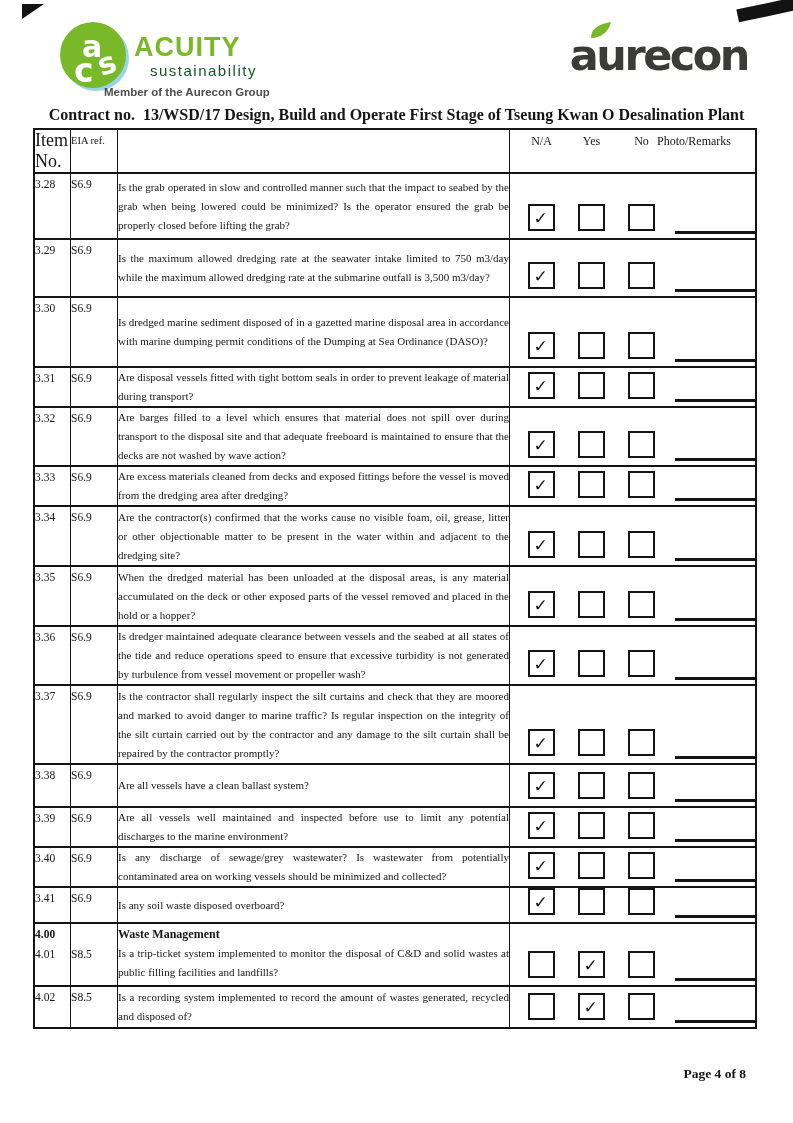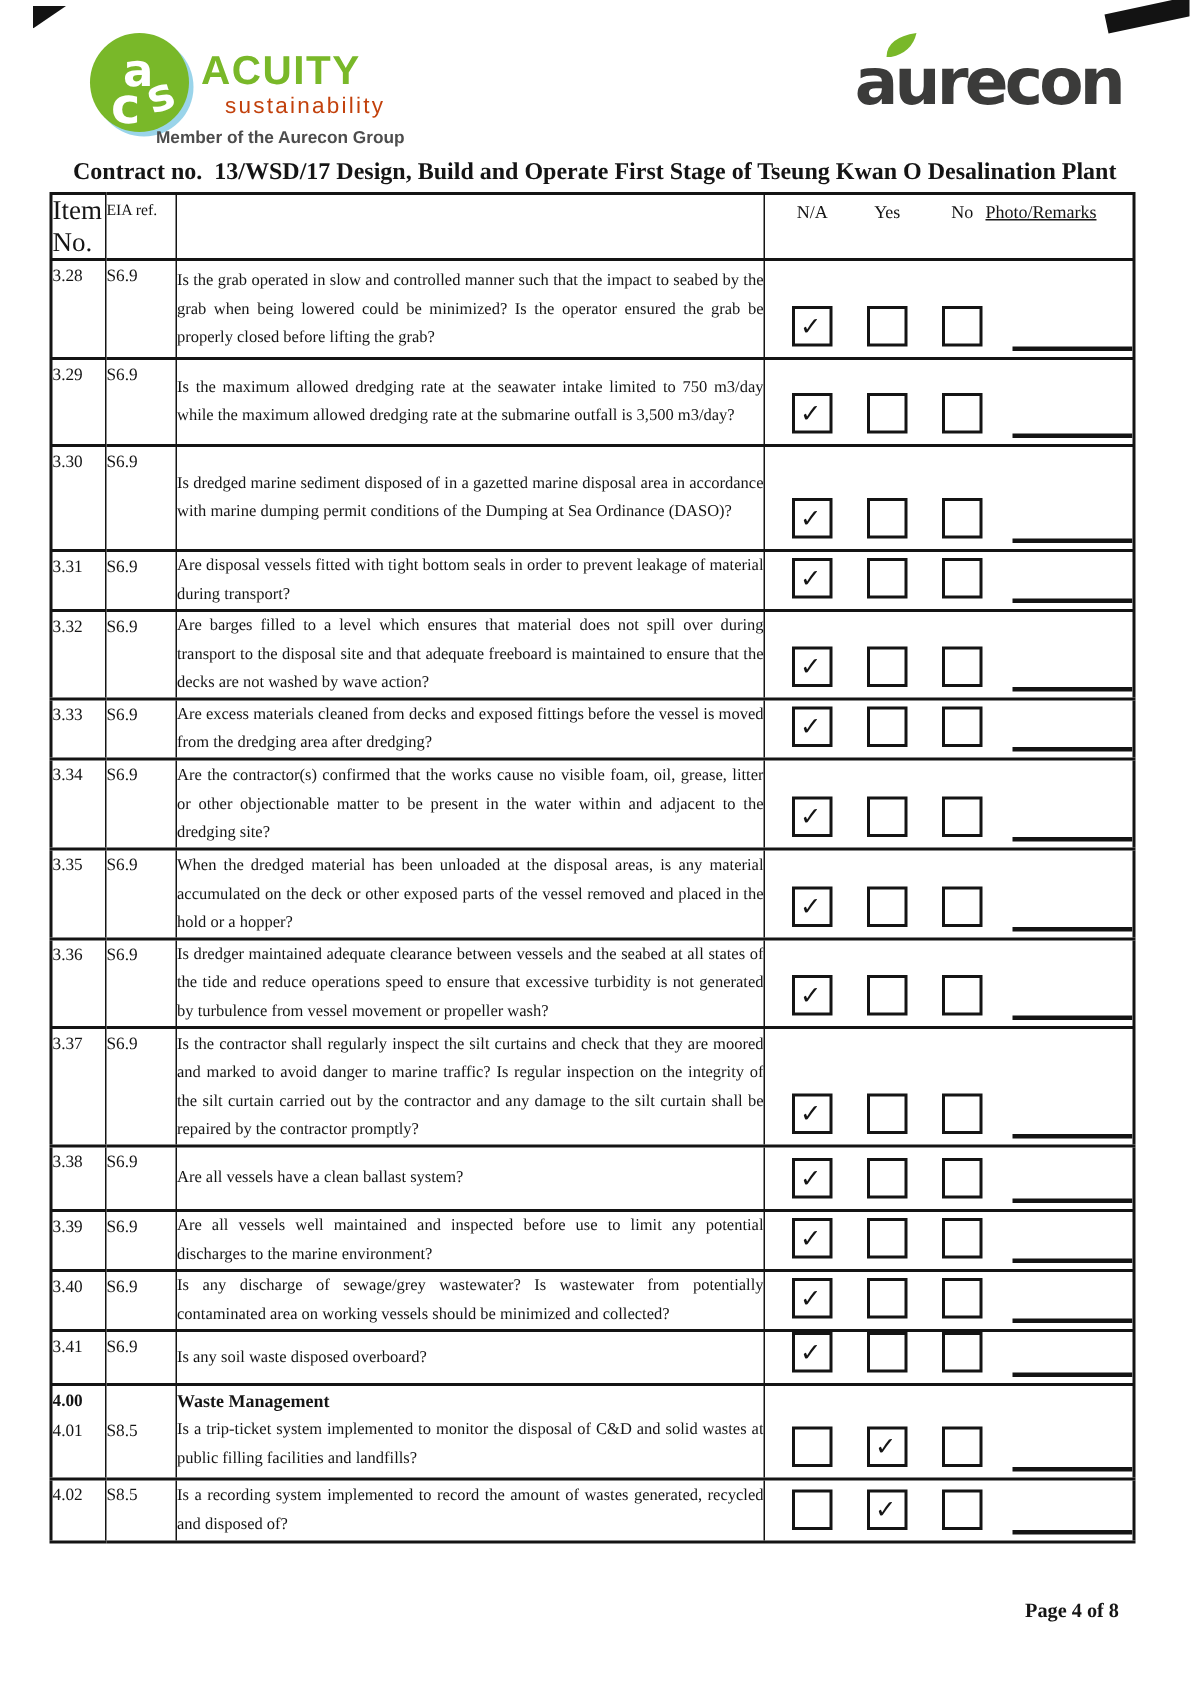--- a/index.html
+++ b/index.html
@@ -12,21 +12,21 @@
   .art-tl{left:22px;top:4px;width:22px;height:15px;
     clip-path:polygon(0 0,100% 0,0 100%);}
   .art-tr{right:-6px;top:3px;width:62px;height:13px;transform:rotate(-12deg);}
   
   .hdr-zone{position:relative;height:104px;}
   .acuity{position:absolute;left:58px;top:18px;width:260px;}
   .acuity-mark{position:absolute;left:0;top:2px;}
   .acuity-name{position:absolute;left:76px;top:14px;font-family:"Liberation Sans",sans-serif;
     font-weight:bold;font-size:27px;letter-spacing:1px;color:#79B829;}
   .acuity-tag{position:absolute;left:92px;top:44px;font-family:"Liberation Sans",sans-serif;
-    font-size:15px;letter-spacing:1.5px;color:#c2410c;}
+    font-size:15px;letter-spacing:1.5px;color:#14532d;}
   .acuity-member{position:absolute;left:46px;top:68px;font-family:"Liberation Sans",sans-serif;
     font-weight:bold;font-size:11.5px;color:#4D4D4D;white-space:nowrap;}
   .aurecon{position:absolute;right:45px;top:22px;height:70px;}
   .aurecon-word{font-family:"DejaVu Sans",sans-serif;font-weight:bold;font-size:43px;
     letter-spacing:-2.5px;color:#3B3B3A;line-height:66px;}
   .aurecon-leaf{position:absolute;left:17px;top:-2px;}
   
   .doc-title{width:100%;text-align:center;font-weight:bold;font-size:16px;
     white-space:pre-wrap;margin:2px 0 4px 0;}
   
@@ -43,21 +43,21 @@
   .sec-title{font-size:12px;font-weight:bold;line-height:20px;}
   td.top{vertical-align:top;}
   .bold{font-weight:bold;}
   
   thead td{height:42px;}
   .hdr-item div{font-size:18px;line-height:21px;}
   .hdr-ref{font-size:10.5px;}
   .hdr-ans{display:flex;align-items:flex-start;padding:4px 0 0 18px;font-size:12px;}
   .hdr-slot{width:27px;text-align:center;flex:0 0 auto;}
   .hdr-gap{width:23px;flex:0 0 auto;}
-  .hdr-photo{flex:1;text-align:center;padding-right:22px;text-decoration:underline;}
+  .hdr-photo{flex:1;text-align:center;padding-right:22px;}
   
   .ans-wrap{display:flex;align-items:flex-end;padding:0 0 7px 18px;}
   .cbox{width:27px;height:27px;border:2.5px solid #141414;box-sizing:border-box;
     flex:0 0 auto;display:flex;align-items:center;justify-content:center;background:#fff;}
   .cbox + .cbox{margin-left:23px;}
   .mark{font-family:"DejaVu Sans",sans-serif;font-size:17px;line-height:1;
     transform:translate(-1px,1px);}
   .photo-line{flex:1;height:3px;background:#141414;margin-left:20px;margin-bottom:-3px;}
   
   .page-footer{position:absolute;right:47px;top:1066px;font-weight:bold;font-size:13.5px;}

